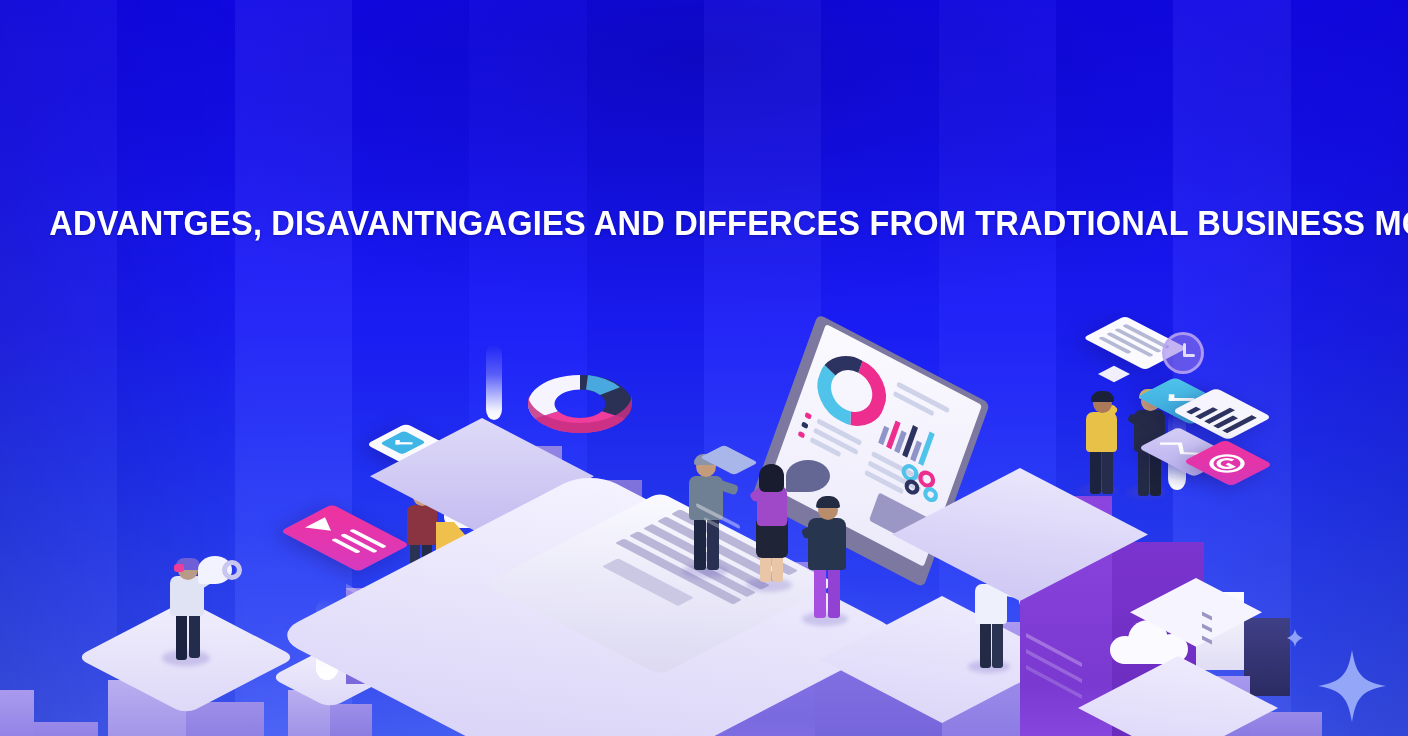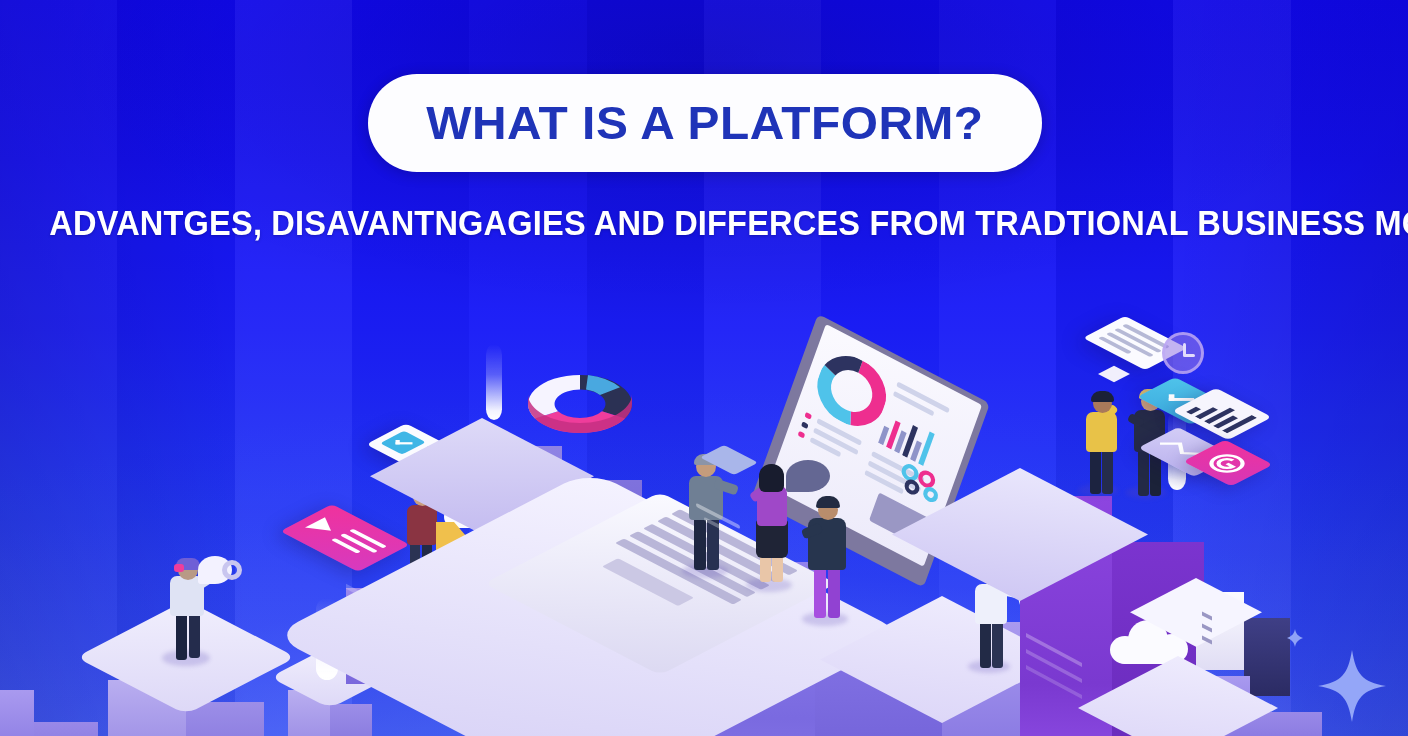--- a/index.html
+++ b/index.html
@@ -470,18 +470,15 @@
       </svg>
     </div>
     <div class="sparkle" style="left:1286px;top:628px;width:18px;height:20px;">
       <svg width="18" height="20" viewBox="0 0 18 20">
         <path d="M9 1 C10 6 12 8 17 10 C12 12 10 14 9 19 C8 14 6 12 1 10 C6 8 8 6 9 1 Z" fill="#8fa2f7"></path>
       </svg>
     </div>
 
   </div>
 
-  <div class="title-pill">
-    <span class="title-text">WHAT IS A PLATFORM?</span>
-  </div>
   <div class="subtitle">ADVANTGES, DISAVANTNGAGIES AND DIFFERCES FROM TRADTIONAL BUSINESS MODELS</div>
 
 </div>
 
 </body></html>

